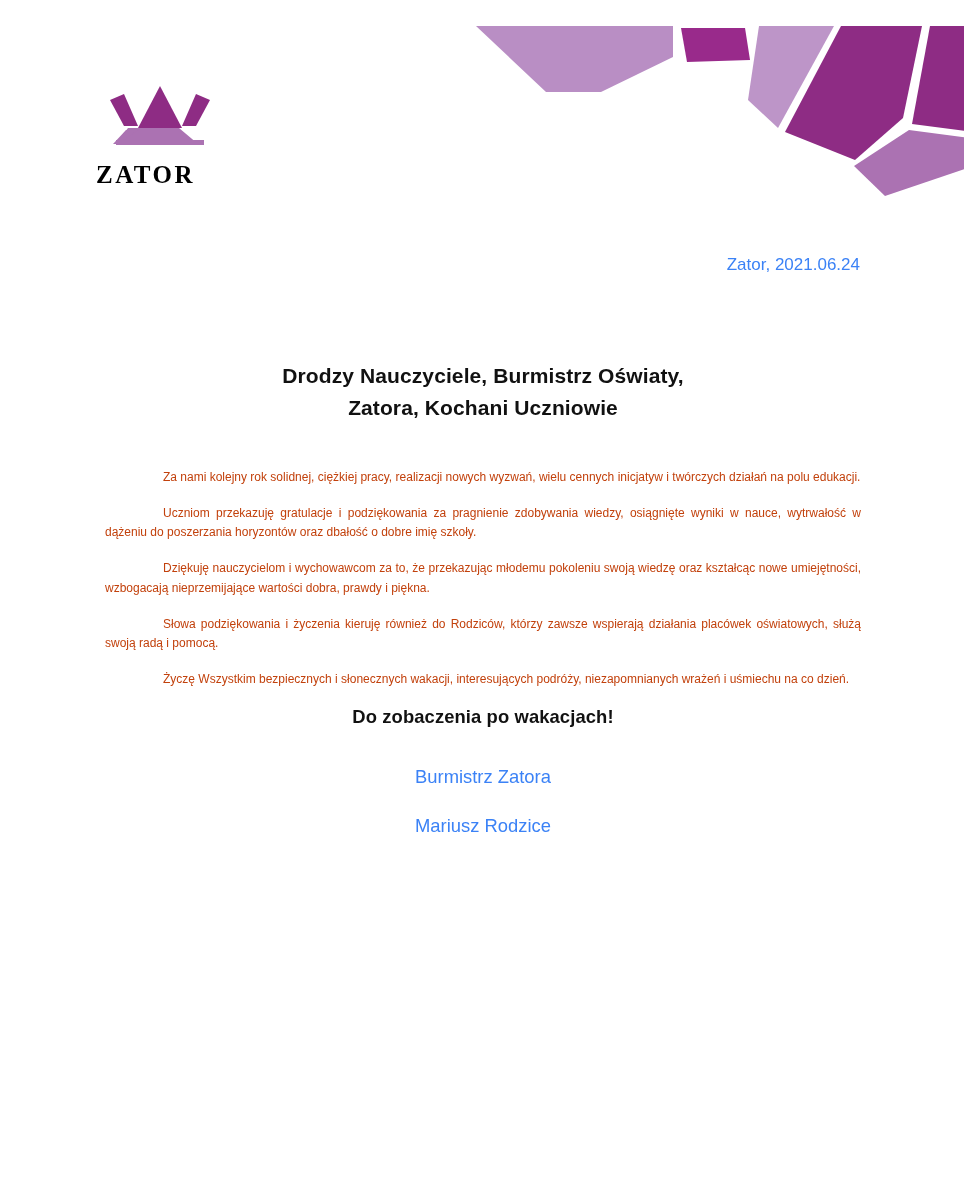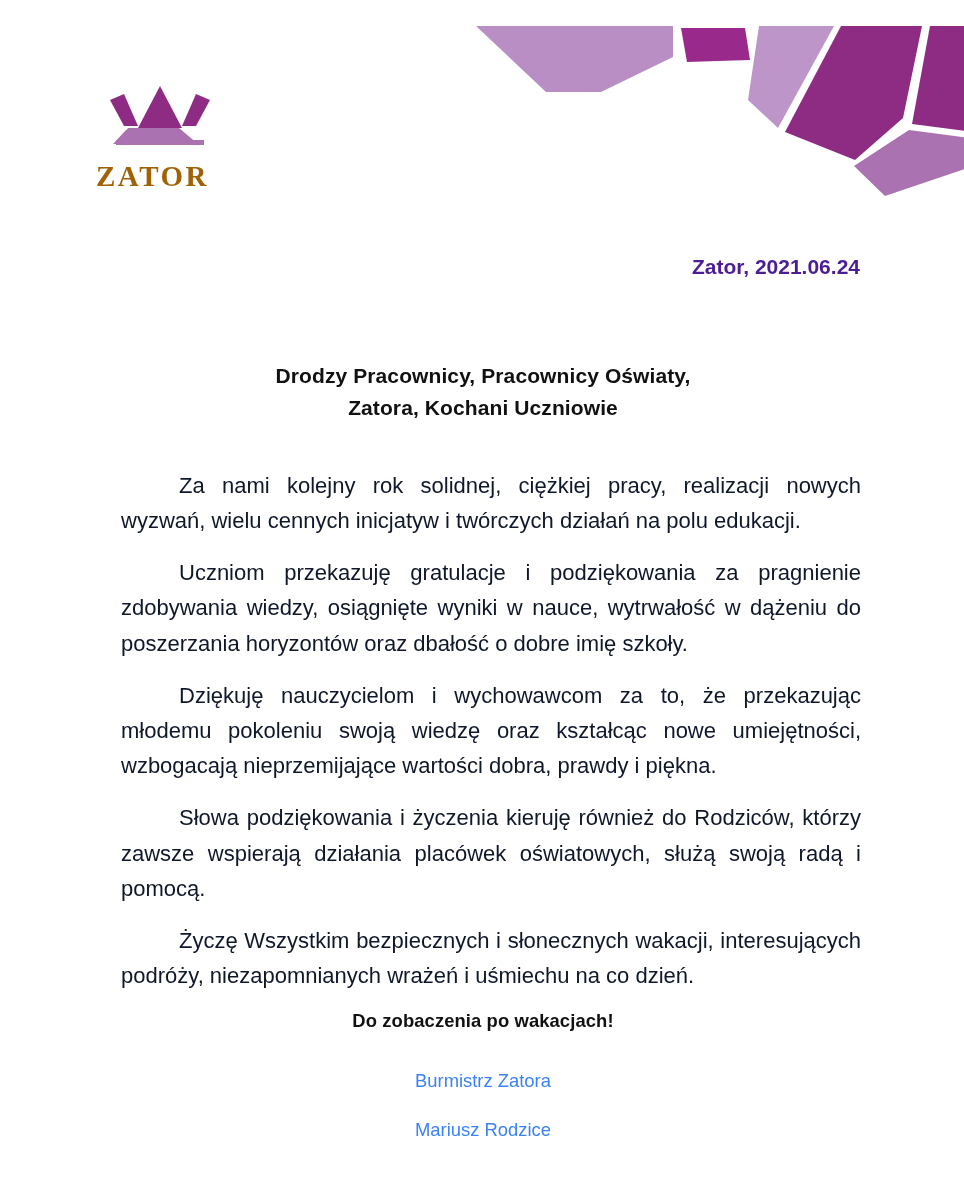--- a/index.html
+++ b/index.html
@@ -50,36 +50,35 @@
     display: block;
     width: 104px;
     height: 62px;
     margin-left: 12px;
   }
   .wordmark {
     display: block;
     margin-top: 16px;
     margin-left: 0;
     font-family: "Liberation Serif", "DejaVu Serif", serif;
-    font-size: 29px;
+    font-size: 25px;
     font-weight: 700;
     letter-spacing: 2.5px;
-    color: #a16207;
+    color: #000000;
     line-height: 1;
   }
 
   
   .dateline {
     position: absolute;
     right: 104px;
     top: 255px;
-    font-size: 21px;
-    color: #4c1d95;
+    font-size: 17px;
+    color: #3b82f6;
     white-space: nowrap;
-    font-weight: bold;
   }
 
   
   .letter {
     position: absolute;
     left: 105px;
     top: 360px;
     width: 756px;
   }
 
@@ -88,27 +87,27 @@
     font-size: 21px;
     font-weight: 700;
     line-height: 1.52;
     color: #111111;
     margin: 0 0 44px 0;
     letter-spacing: 0.1px;
   }
   .salutation .line { display: block; }
 
   .para {
-    margin: 0 0 17px 16px;
-    font-size: 22px;
+    margin: 0 0 17px 0;
+    font-size: 12px;
     line-height: 1.60;
     text-align: justify;
     text-justify: inter-word;
     text-indent: 58px;
-    color: #0f172a;
+    color: #c2410c;
     hyphens: none;
   }
   .para:last-of-type { margin-bottom: 0; }
 
   .closing {
     margin: 12px 0 0 0;
     text-align: center;
     font-size: 18.4px;
     font-weight: 700;
     color: #111111;
@@ -184,21 +183,21 @@
       <rect x="8" y="56" width="88" height="5" fill="#ab72b2"></rect>
     </svg>
     <span class="wordmark">ZATOR</span>
   </div>
 
   <div class="dateline">Zator, 2021.06.24</div>
 
   <div class="letter">
 
     <h1 class="salutation">
-      <span class="line">Drodzy Pracownicy, Pracownicy Oświaty,</span>
+      <span class="line">Drodzy Nauczyciele, Burmistrz Oświaty,</span>
       <span class="line">Zatora, Kochani Uczniowie</span>
     </h1>
 
     <p class="para">Za nami kolejny rok solidnej, ciężkiej pracy, realizacji nowych wyzwań, wielu cennych inicjatyw i twórczych działań na polu edukacji.</p>
     <p class="para">Uczniom przekazuję gratulacje i podziękowania za pragnienie zdobywania wiedzy, osiągnięte wyniki w nauce, wytrwałość w dążeniu do poszerzania horyzontów oraz dbałość o dobre imię szkoły.</p>
     <p class="para">Dziękuję nauczycielom i wychowawcom za to, że przekazując młodemu pokoleniu swoją wiedzę oraz kształcąc nowe umiejętności, wzbogacają nieprzemijające wartości dobra, prawdy i piękna.</p>
     <p class="para">Słowa podziękowania i życzenia kieruję również do Rodziców, którzy zawsze wspierają działania placówek oświatowych, służą swoją radą i pomocą.</p>
     <p class="para">Życzę Wszystkim bezpiecznych i słonecznych wakacji, interesujących podróży, niezapomnianych wrażeń i uśmiechu na co dzień.</p>
 
     <p class="closing">Do zobaczenia po wakacjach!</p>

